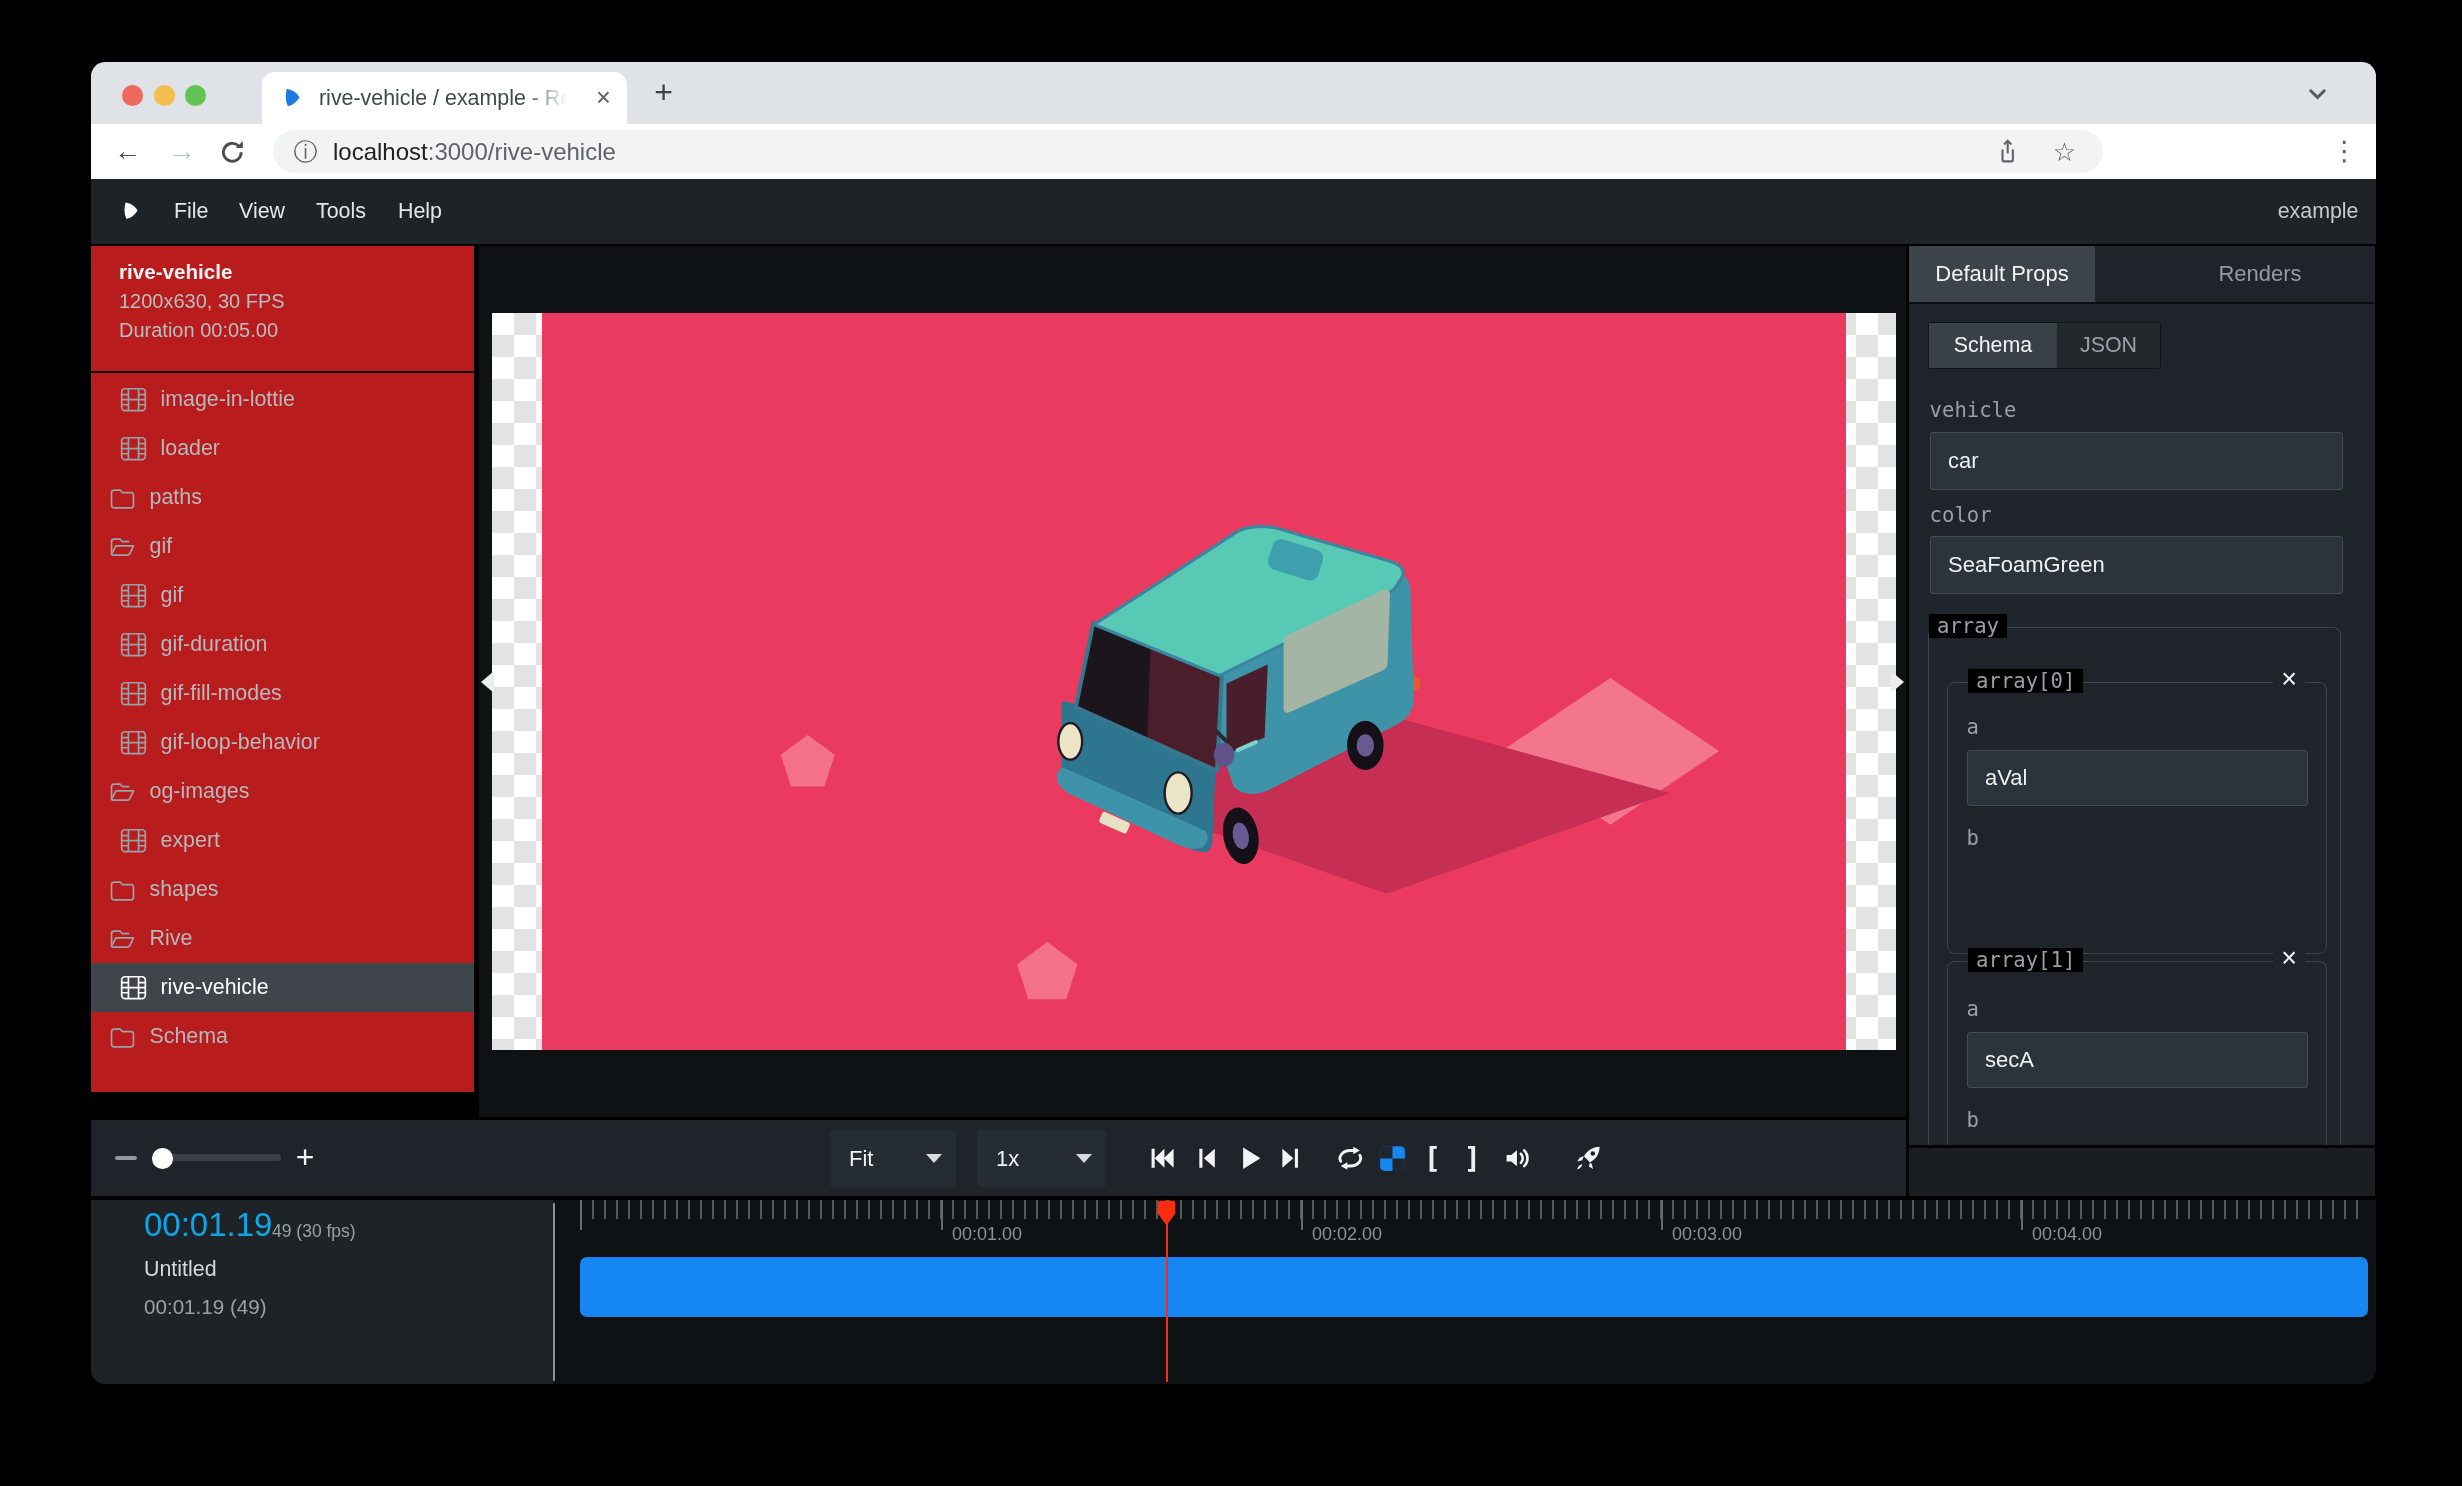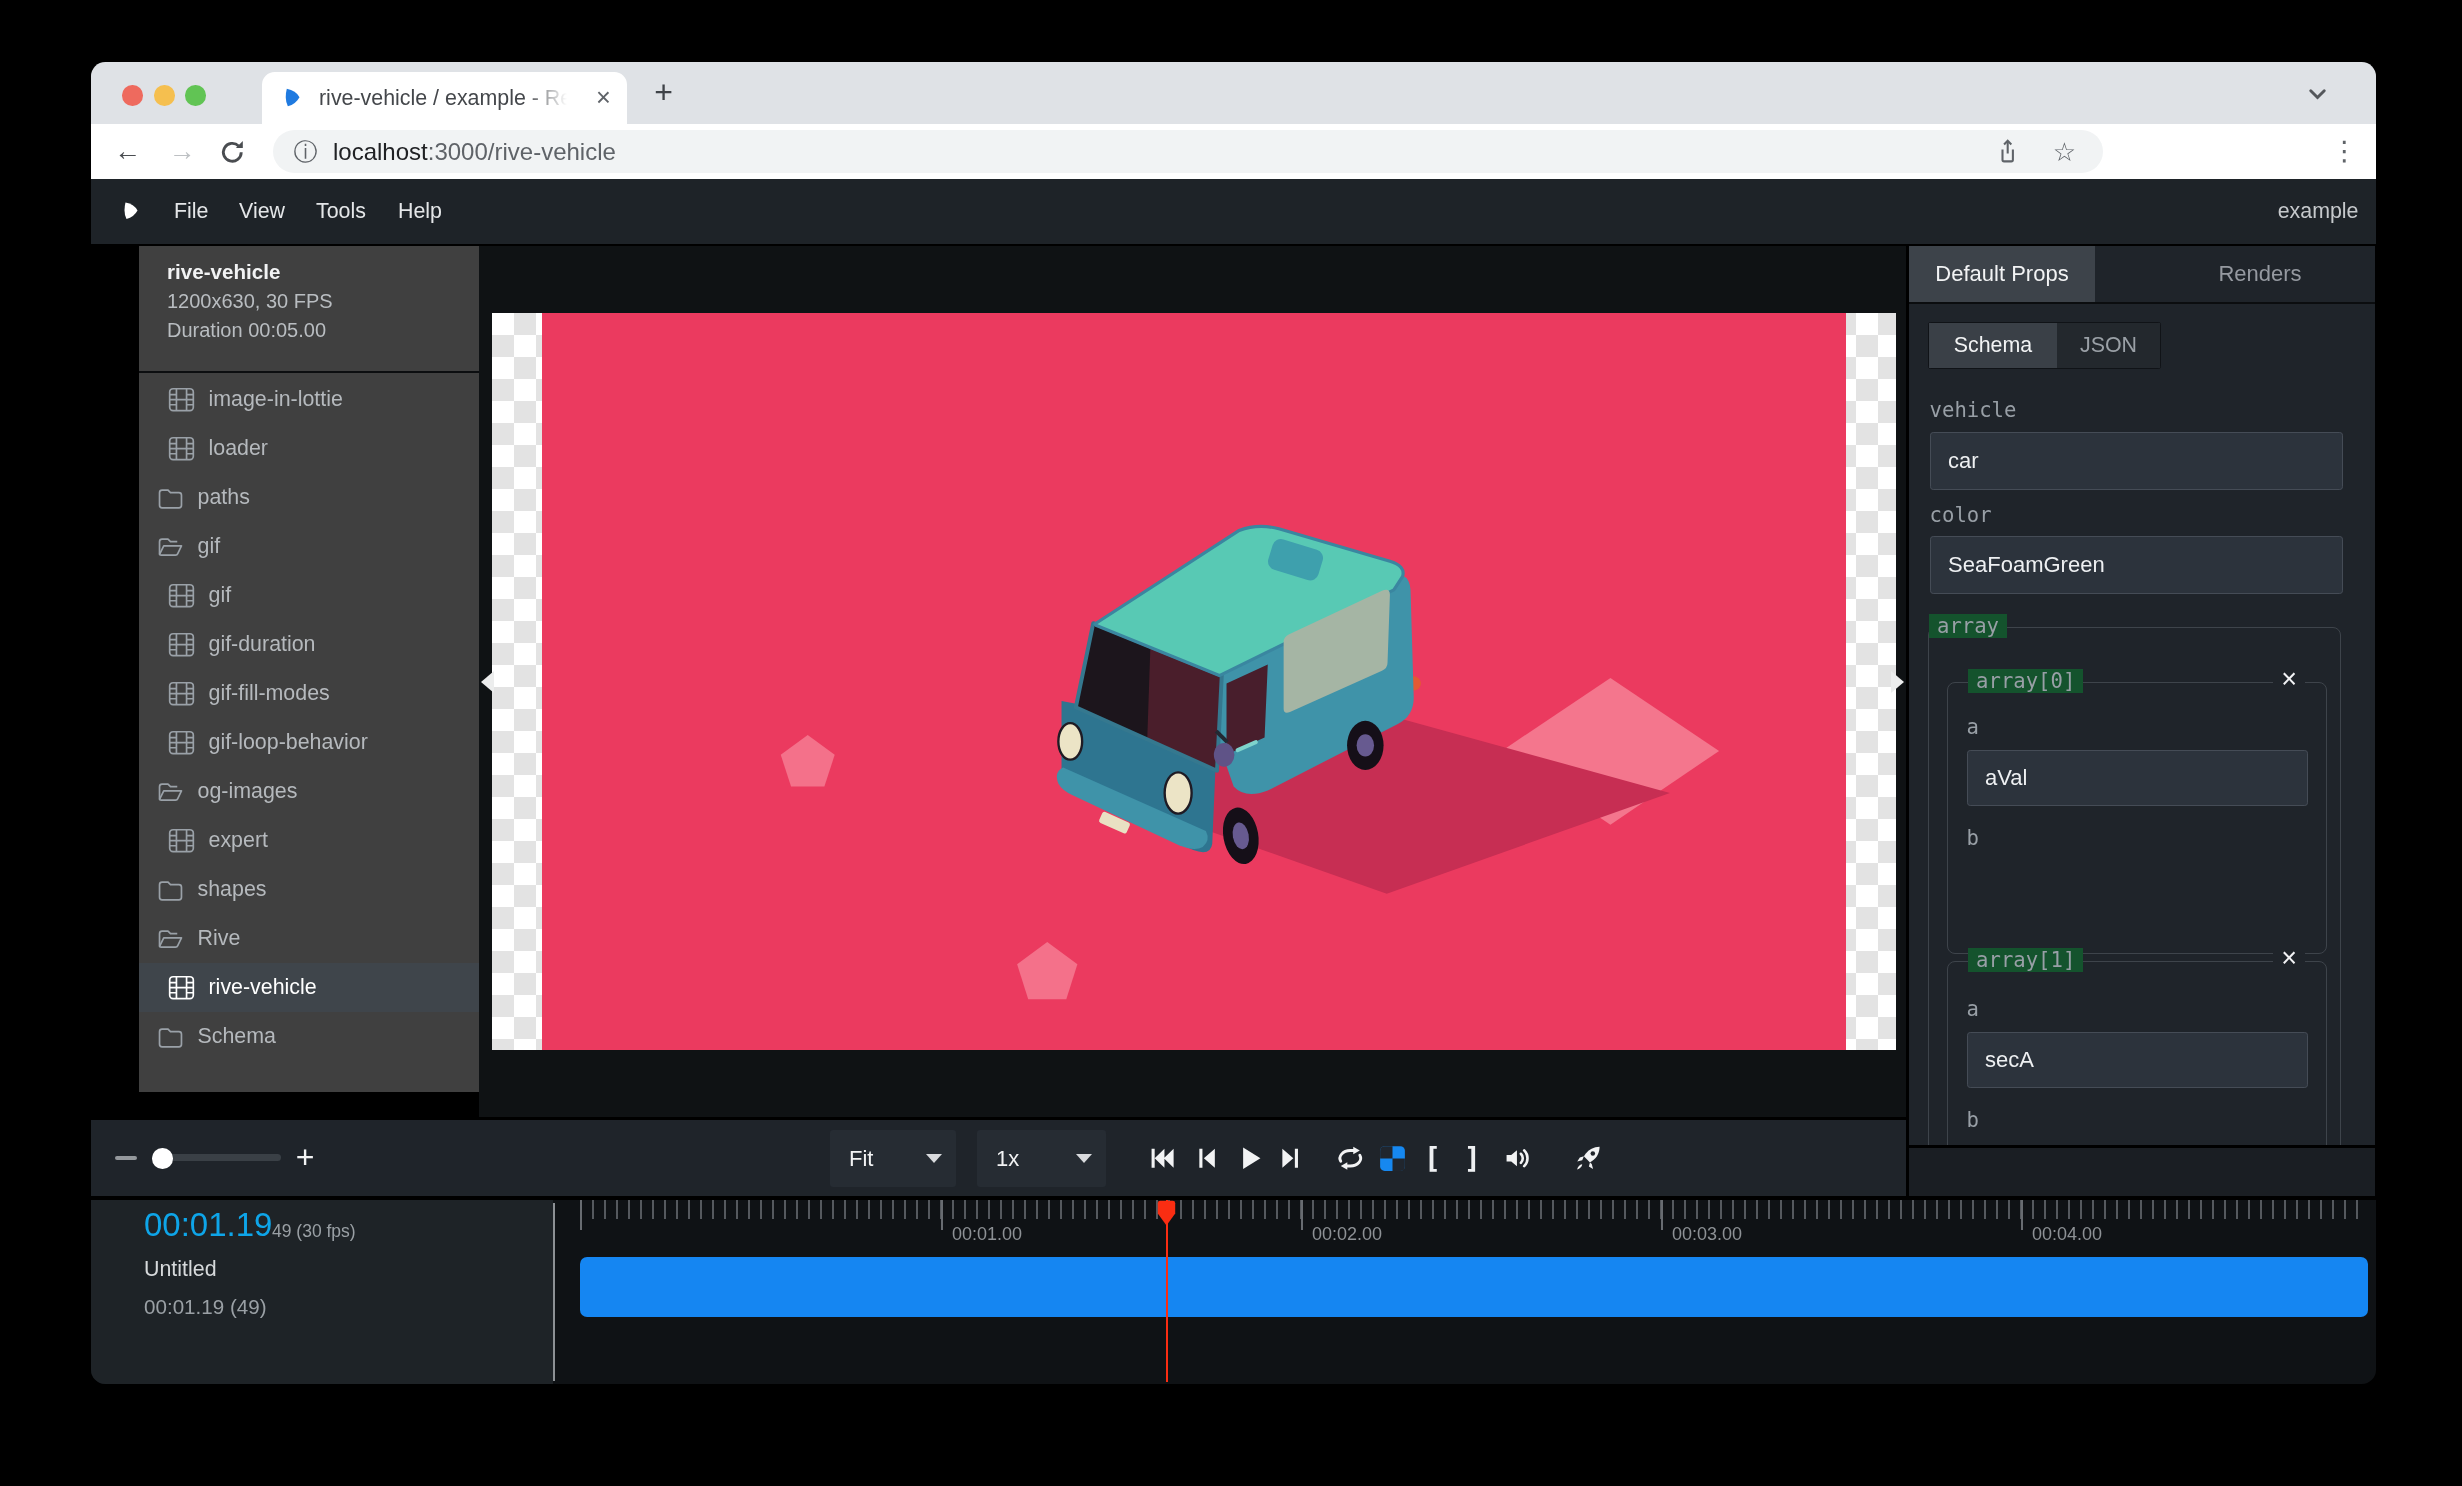--- a/index.html
+++ b/index.html
@@ -24,21 +24,21 @@
   #url .host{color:#202124;} #url .path{color:#5f6368;}
   #share-ic{right:83px;top:8px;} #star-ic{right:27px;top:6.3px;font-size:26px;color:#5f6368;line-height:30px;}
   #dots-ic{left:2239px;top:10.3px;width:28.6px;height:35px;line-height:35px;text-align:center;font-size:27px;color:#5f6368;}
   
   #menubar{left:0;top:117px;width:2285px;height:65px;background:#1e2328;}
   .menu-item{top:0;height:63px;line-height:65px;font-size:21.4px;color:#e4e6e8;}
   #mi-0{left:83px;} #mi-1{left:148px;text-align:center;} #mi-2{left:225px;} #mi-3{left:307px;}
   #menu-right{right:17.5px;top:0;height:65px;line-height:65px;font-size:21.4px;color:#c6c9cc;}
   #logo{left:28.6px;top:20px;}
   
-  #sidebar{left:0;top:184px;width:383px;height:846px;background:#404040;overflow:hidden;margin-left:48px;}
+  #sidebar{left:0;top:184px;width:383px;height:846px;background:#b91c1c;overflow:hidden;}
   #sb-title{left:28px;top:14.3px;font-size:20.6px;font-weight:bold;color:#f2f3f4;}
   #sb-res{left:28px;top:44px;font-size:20px;color:#b9bdc1;}
   #sb-dur{left:28px;top:73px;font-size:20px;color:#b9bdc1;}
   #sb-line{left:0;top:125px;width:383px;height:1.6px;background:#0c0e10;}
   #sb-list{left:0;top:129px;width:383px;}
   .srow{display:flex;align-items:center;height:49px;color:#9aa1a8;}
   .srow .slabel{margin-left:13.5px;font-size:21.4px;color:#b5b9bd;white-space:nowrap;}
   .sic{display:flex;}
   .ind-film{margin-left:29px;} .ind-folder{margin-left:18px;}
   .srow.sel{background:#3f454b;color:#fff;} .srow.sel .slabel{color:#fff;}
@@ -57,21 +57,21 @@
   #rtab-line{left:0;top:56px;width:466px;height:1.6px;background:#0b0d0f;}
   #toggle{left:19px;top:76px;width:231px;height:45px;border:1.6px solid #101317;border-radius:2.4px;display:flex;}
   #tg-schema{width:128px;height:45px;line-height:45px;text-align:center;background:#3a4047;color:#f2f3f4;font-size:21.4px;}
   #tg-json{width:103px;height:45px;line-height:45px;text-align:center;background:#23282d;color:#9aa0a6;font-size:21.4px;}
   .mlabel{font-family:"DejaVu Sans Mono",monospace;font-size:20.6px;color:#989fa6;}
   .pinput{background:#2c333c;border:1.6px solid #454c56;border-radius:3.2px;font-size:22px;color:#eef0f2;padding:0 0 0 17.5px;outline:none;font-family:"Liberation Sans",sans-serif;}
   #vlabel{left:20.6px;top:152px;} #vinput{left:20.6px;top:186px;width:394px;height:56px;}
   #clabel{left:20.6px;top:257px;} #cinput{left:20.6px;top:290px;width:394px;height:56px;}
   .fs{border:1.6px solid #3e444b;border-radius:8px;}
   #arrayfs{left:19px;top:381px;width:411px;height:777px;}
-  .legend{position:absolute;top:-14.3px;background:#14532d;padding:0 8px;}
+  .legend{position:absolute;top:-14.3px;background:#000000;padding:0 8px;}
   .xbtn{position:absolute;right:20.6px;top:-19px;font-size:27px;color:#f2f3f5;background:#1f242a;padding:0 8px;line-height:30px;}
   .innerfs{position:absolute;left:17.5px;width:378px;height:270px;}
   #fs0{top:54px;} #fs1{top:333px;}
   .fa-label{position:absolute;left:19px;}
   .fa-input{position:absolute;left:19px;width:322px;height:54px;}
   .la{top:32px;} .ia{top:67px;} .lb{top:143px;} .ib{top:178px;}
   #fs1 .la{top:35px;} #fs1 .ia{top:70px;} #fs1 .lb{top:146px;}
   
   #toolbar{left:0;top:1058px;width:1815px;height:76px;background:#1f242a;}
   #zoom-out{left:24px;top:36px;width:22px;height:4px;background:#94989c;border-radius:2.4px;font-size:0;}

